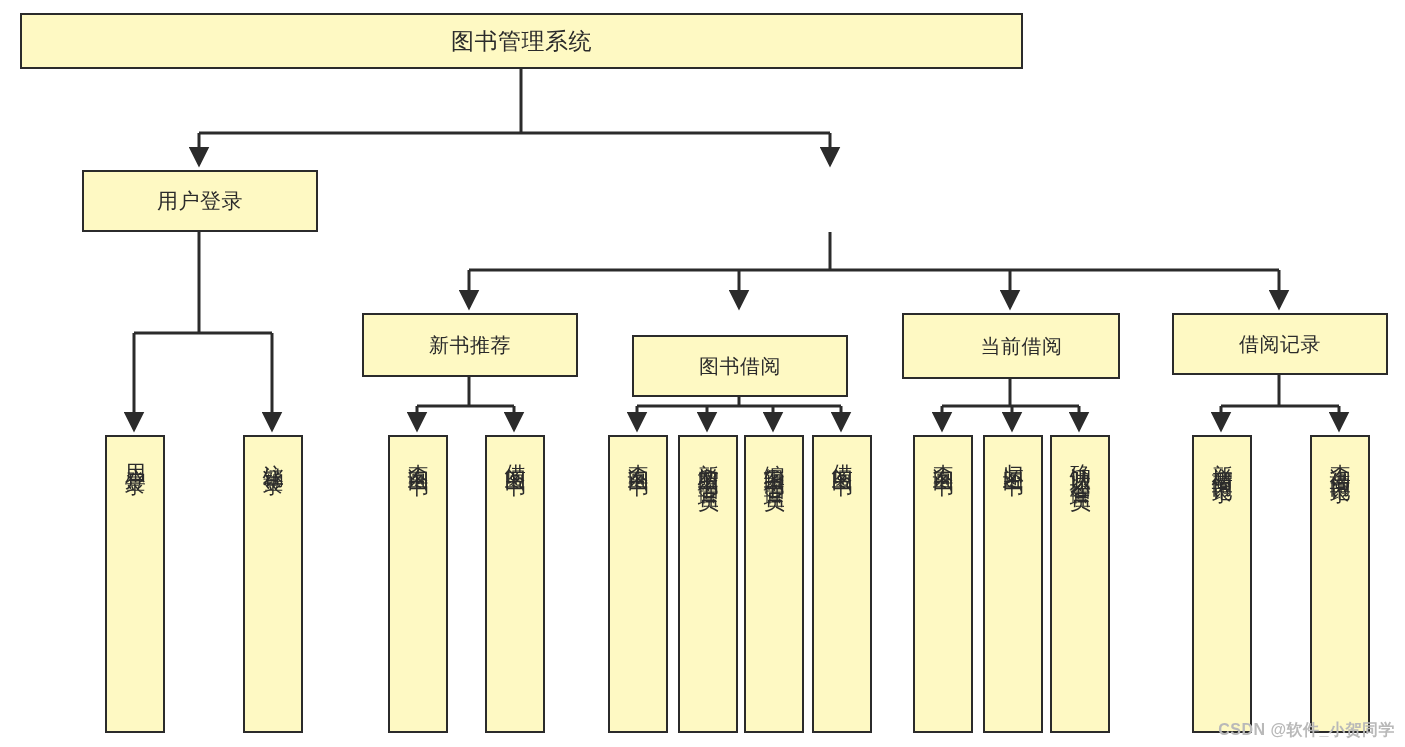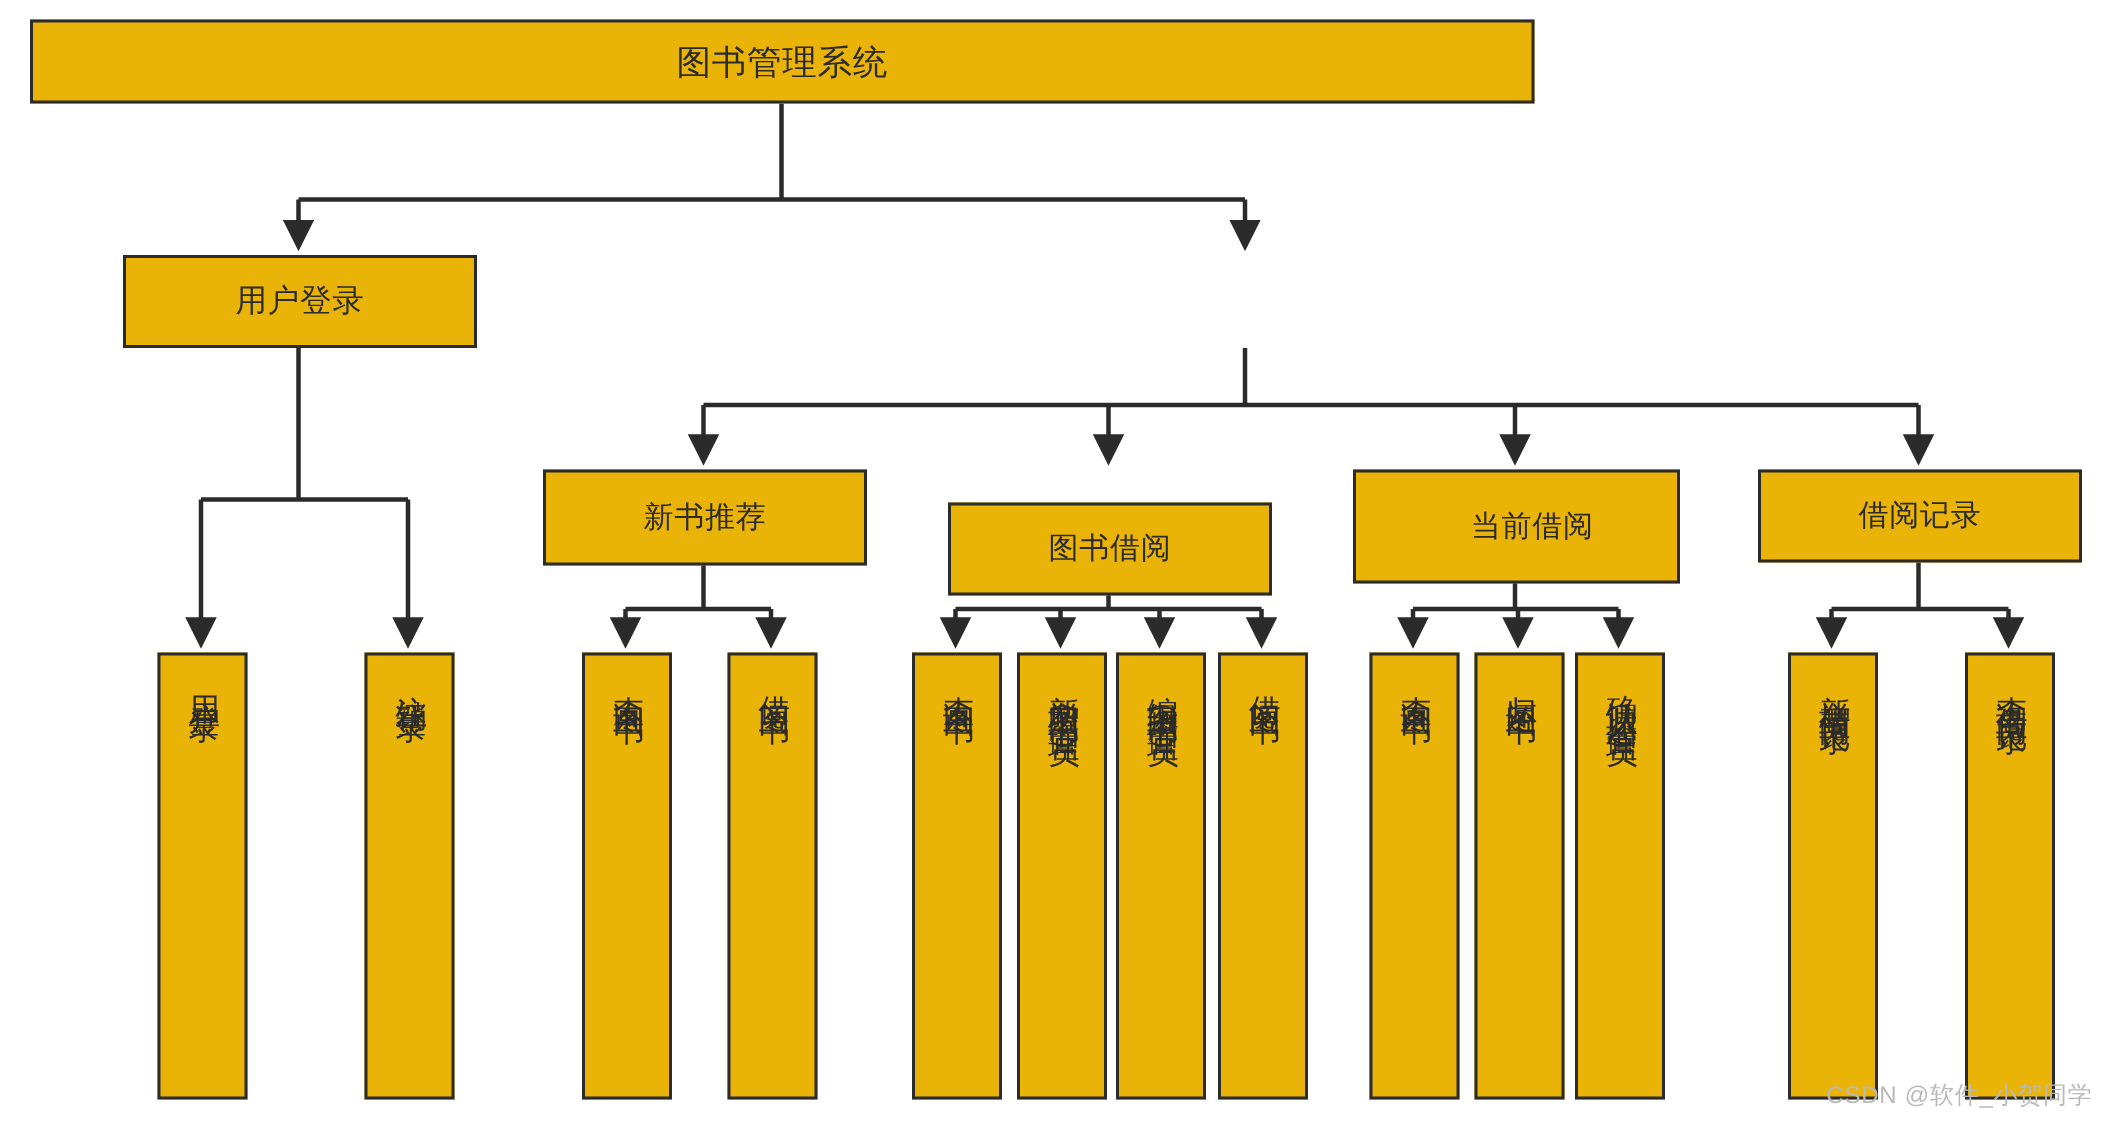--- a/index.html
+++ b/index.html
@@ -22,21 +22,21 @@
     position: absolute;
     left: 0;
     top: 0;
     width: 1405px;
     height: 747px;
     pointer-events: none;
   }
   .node {
     position: absolute;
     box-sizing: border-box;
-    background: #eab308;
+    background: #fef9c3;
     border: 2px solid #2b2b2b;
     display: flex;
     align-items: center;
     justify-content: center;
     z-index: 2;
   }
   .node-label {
     color: #2b2b2b;
     line-height: 1.25;
     white-space: nowrap;
@@ -63,20 +63,21 @@
   }
   .watermark {
     position: absolute;
     right: 10px;
     bottom: 6px;
     font-size: 16px;
     color: #b9b9b9;
     z-index: 5;
     white-space: nowrap;
     letter-spacing: 0.5px;
+    font-weight: bold;
   }
 </style>
 </head>
 <body>
 
 <div id="canvas">
 
   <svg id="edges" viewBox="0 0 1405 747" xmlns="http://www.w3.org/2000/svg">
     <defs>
       <marker id="arrow" viewBox="0 0 12 12" refX="10" refY="6" markerWidth="7" markerHeight="7" orient="auto-start-reverse">
@@ -134,21 +135,21 @@
   <div class="node h1" style="left:82px; top:170px; width:236px; height:62px;">
     <span class="node-label">用户登录</span>
   </div>
 
   <div class="node h2" style="left:362px; top:313px; width:216px; height:64px;">
     <span class="node-label">新书推荐</span>
   </div>
   <div class="node h2" style="left:632px; top:313px; width:216px; height:62px;margin-top:22px;">
     <span class="node-label">图书借阅</span>
   </div>
-  <div class="node h2" style="left:902px; top:313px; width:218px; height:76px;padding-left:21px;">
+  <div class="node h2" style="left:902px; top:313px; width:218px; height:66px;padding-left:21px;">
     <span class="node-label">当前借阅</span>
   </div>
   <div class="node h2" style="left:1172px; top:313px; width:216px; height:62px;">
     <span class="node-label">借阅记录</span>
   </div>
 
   <div class="node leaf" style="left:105px; top:435px; width:60px; height:298px;">
     <span class="node-label">用户登录</span>
   </div>
   <div class="node leaf" style="left:243px; top:435px; width:60px; height:298px;">

